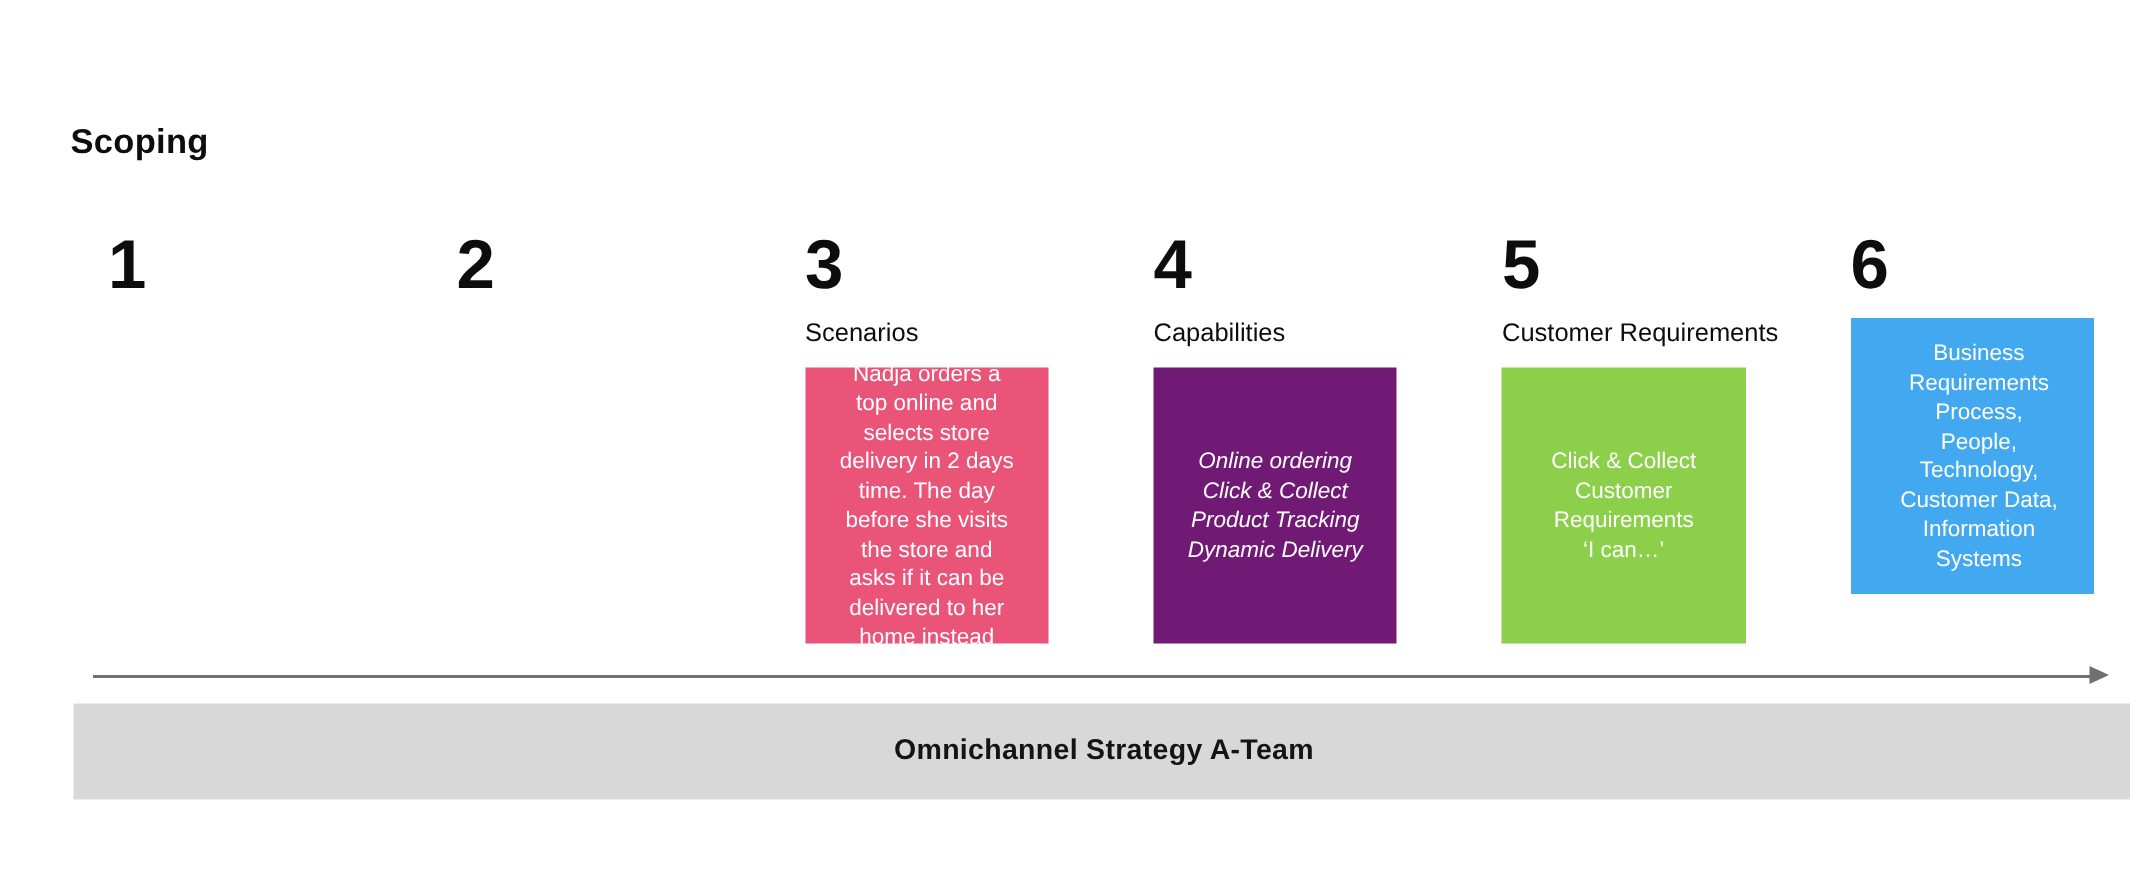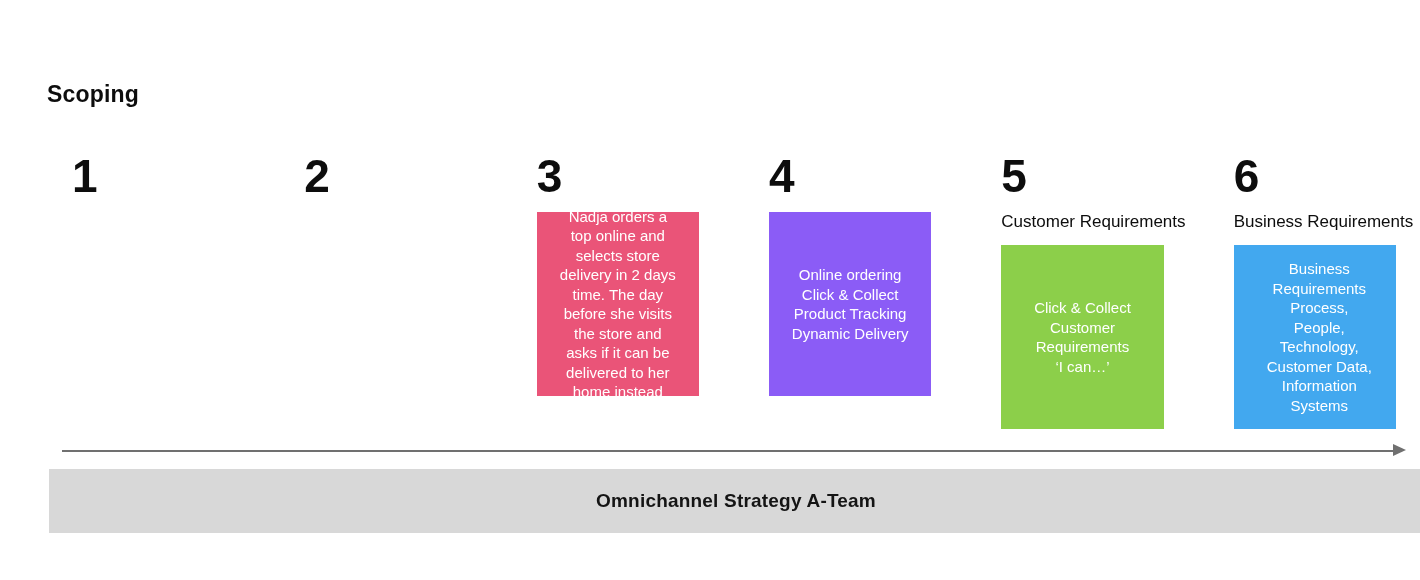--- a/index.html
+++ b/index.html
@@ -111,48 +111,49 @@
   <div class="step">
     <div class="step-number">1</div>
   </div>
 
   <div class="step">
     <div class="step-number">2</div>
   </div>
 
   <div class="step">
     <div class="step-number">3</div>
+    <div class="step-label">Scenarios</div>
     <div class="step-box" style="background-color: rgb(234, 84, 120);">
       <div class="step-body">Nadja orders a top online and selects store delivery in 2 days time. The day before she visits the store and asks if it can be delivered to her home instead</div>
     </div>
   </div>
 
   <div class="step">
     <div class="step-number">4</div>
-    <div class="step-box" style="background-color: #8b5cf6;">
+    <div class="step-label">Capabilities</div>
+    <div class="step-box" style="background-color: #701a75; font-style: italic;">
       <div class="step-body">Online ordering
 Click &amp; Collect
 Product Tracking
 Dynamic Delivery</div>
     </div>
   </div>
 
   <div class="step">
     <div class="step-number">5</div>
     <div class="step-label">Customer Requirements</div>
     <div class="step-box" style="background-color: rgb(140, 207, 74);">
       <div class="step-body">Click &amp; Collect
 Customer Requirements
 ‘I can…’</div>
     </div>
   </div>
 
   <div class="step">
     <div class="step-number">6</div>
-    <div class="step-label">Business Requirements</div>
     <div class="step-box" style="background-color: rgb(66, 168, 239); padding-left: 17px;">
       <div class="step-body">Business Requirements Process, People, Technology, Customer Data, Information Systems</div>
     </div>
   </div>
 
 </div>
 
 <div class="timeline-arrow">
   <div class="arrow-line" style="background-color: rgb(112, 112, 112);"></div>
   <div class="arrow-head"></div>

